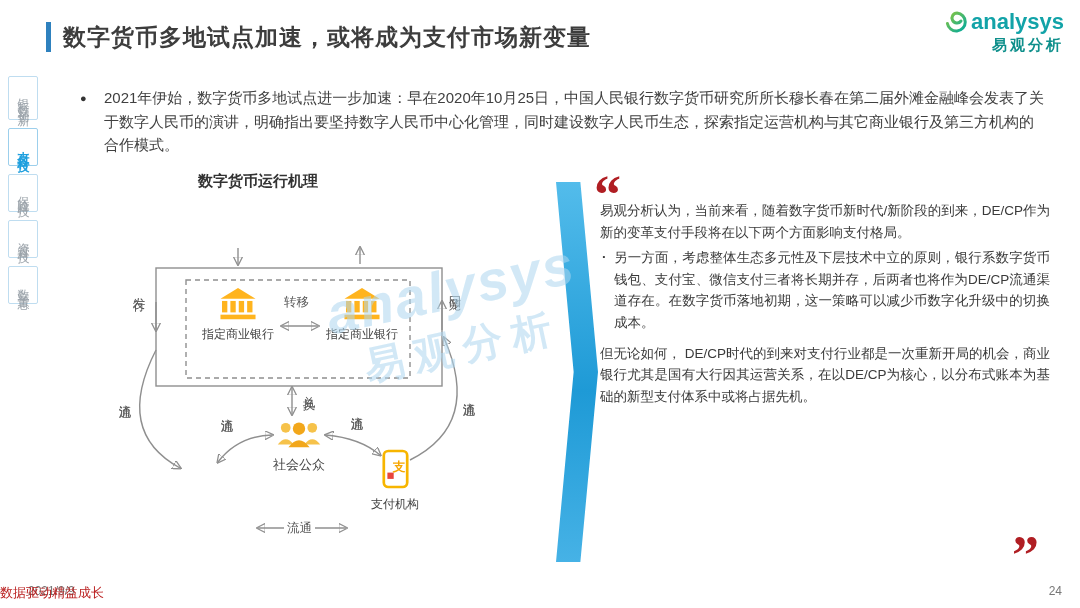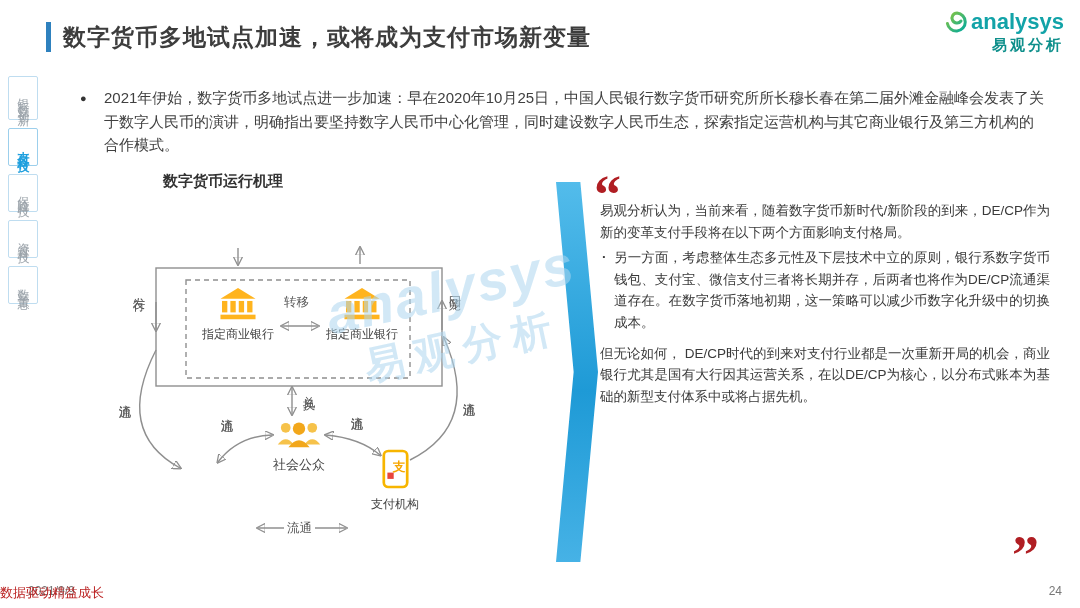--- a/index.html
+++ b/index.html
@@ -25,21 +25,21 @@
     display:flex;align-items:center;justify-content:center;background:#fff;cursor:pointer}
   .side-tab.active{color:#1E9FDE;font-weight:bold;border-color:#9CCFEC}
 
   
   .intro{position:absolute;left:78px;top:86px;width:968px;font-size:15px;line-height:1.58;
     color:#404040;padding-left:26px;z-index:4}
   .intro::before{content:"●";position:absolute;left:2px;top:4px;font-size:11px;color:#333}
 
   
   .diagram{position:absolute;left:88px;top:172px;width:470px;height:400px;z-index:3}
-  .diagram-title{position:absolute;left:75px;top:0;width:190px;
+  .diagram-title{position:absolute;left:75px;top:0;width:190px;text-align:center;
     font-weight:bold;font-size:15px;color:#333}
   .node{position:absolute;text-align:center}
   .node-label{font-size:13px;color:#444;margin-top:2px;white-space:nowrap}
   .node-label.sm{font-size:12px}
   .vtext{position:absolute;writing-mode:vertical-rl;text-orientation:upright;letter-spacing:2px;
     font-size:12.5px;color:#555;white-space:nowrap}
   .htext{position:absolute;font-size:12.5px;color:#555;white-space:nowrap}
   .lbl-bottom{background:#fff;padding:0 3px}
   .arrows{position:absolute;inset:0;pointer-events:none}
   .arrows path,.arrows rect,.arrows line{fill:none;stroke:#8F8F8F;stroke-width:1.4}

